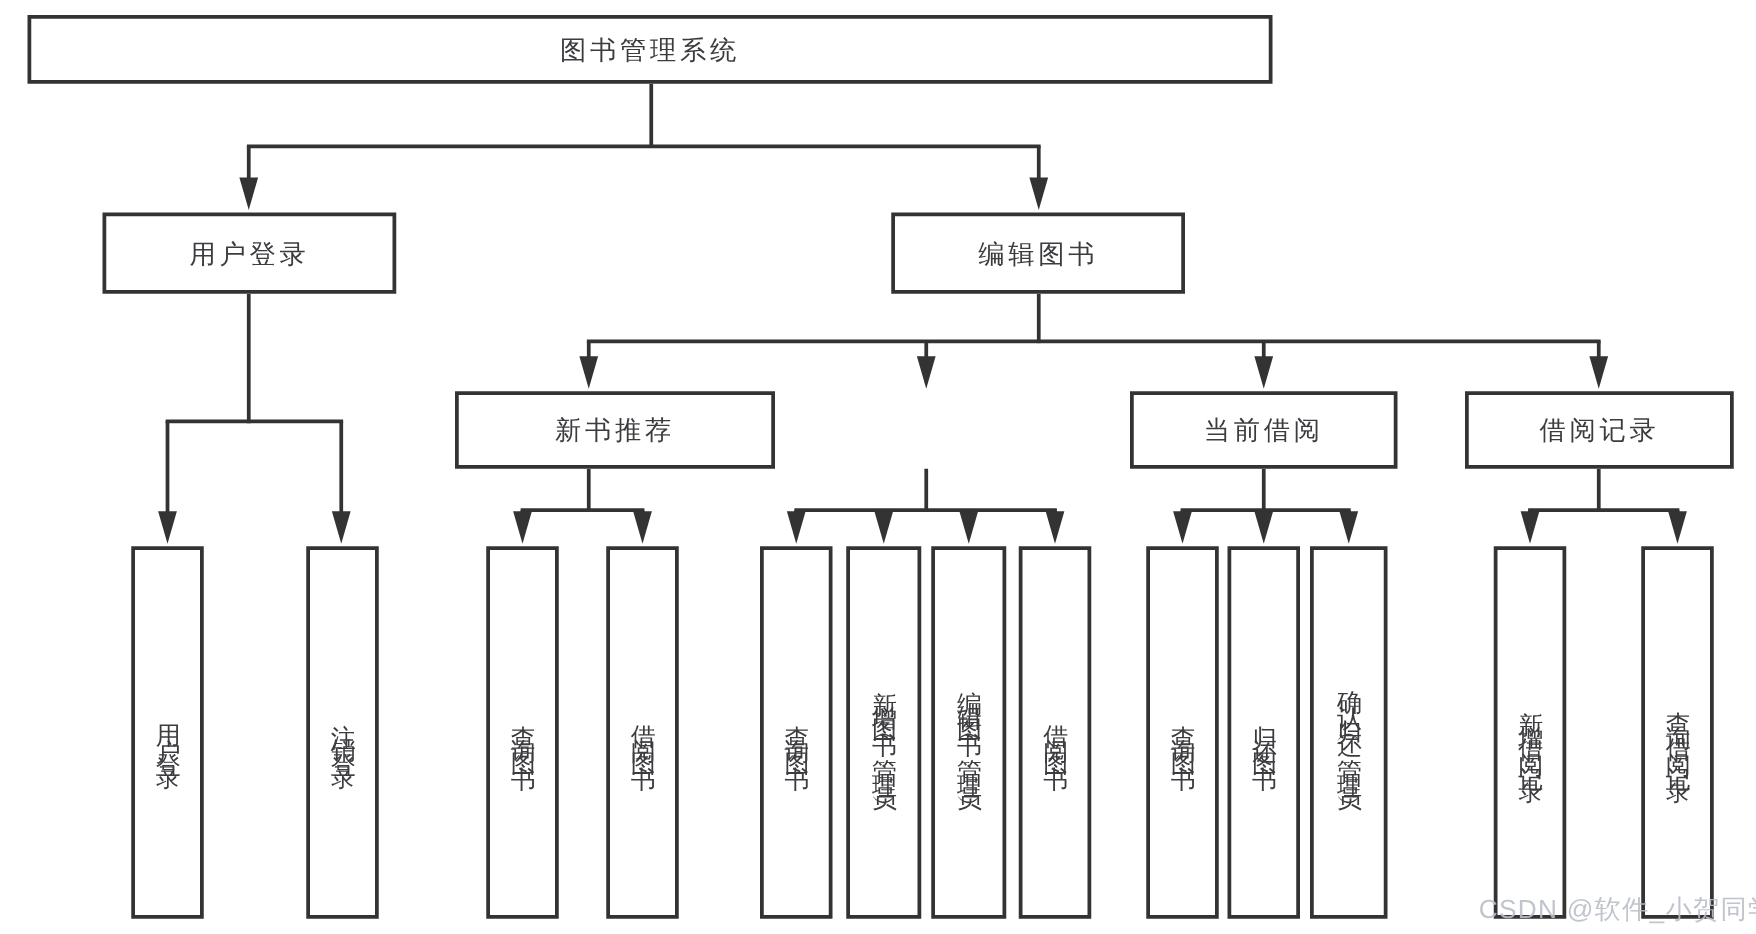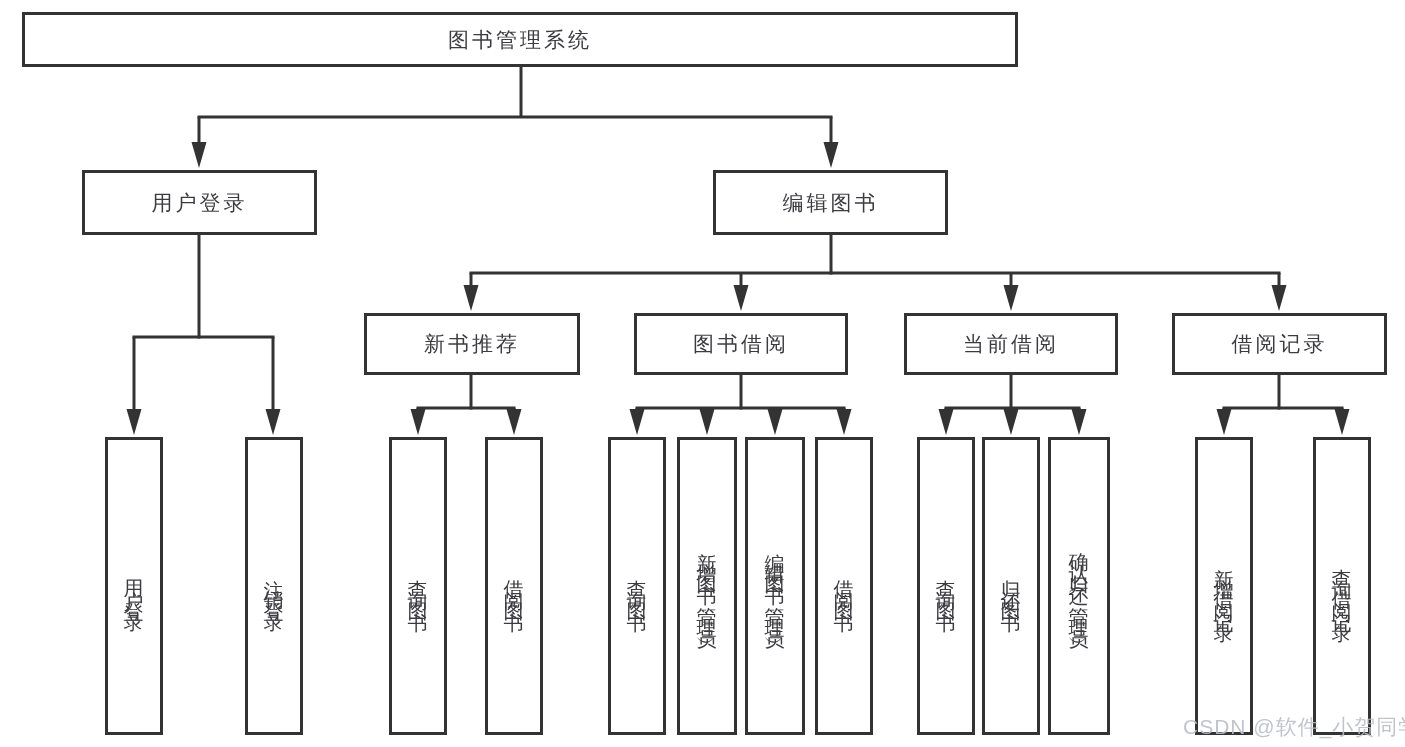--- a/index.html
+++ b/index.html
@@ -123,25 +123,22 @@
     <span class="hlabel">图书管理系统</span>
   </div>
 
   <div class="box" style="left:82px;top:170px;width:235px;height:65px">
     <span class="hlabel">用户登录</span>
   </div>
   <div class="box" style="left:713px;top:170px;width:235px;height:65px">
     <span class="hlabel">编辑图书</span>
   </div>
 
-  <div class="box" style="left:364px;top:313px;width:216px;height:62px">
+  <div class="box" style="left:364px;top:313px;width:256px;height:62px">
     <span class="hlabel">新书推荐</span>
-  </div>
-  <div class="box" style="left:634px;top:313px;width:214px;height:62px">
-    <span class="hlabel">图书借阅</span>
   </div>
   <div class="box" style="left:904px;top:313px;width:214px;height:62px">
     <span class="hlabel">当前借阅</span>
   </div>
   <div class="box" style="left:1172px;top:313px;width:215px;height:62px">
     <span class="hlabel">借阅记录</span>
   </div>
 
   <div class="box" style="left:105px;top:437px;width:58px;height:298px">
     <span class="vlabel">用户登录</span>

